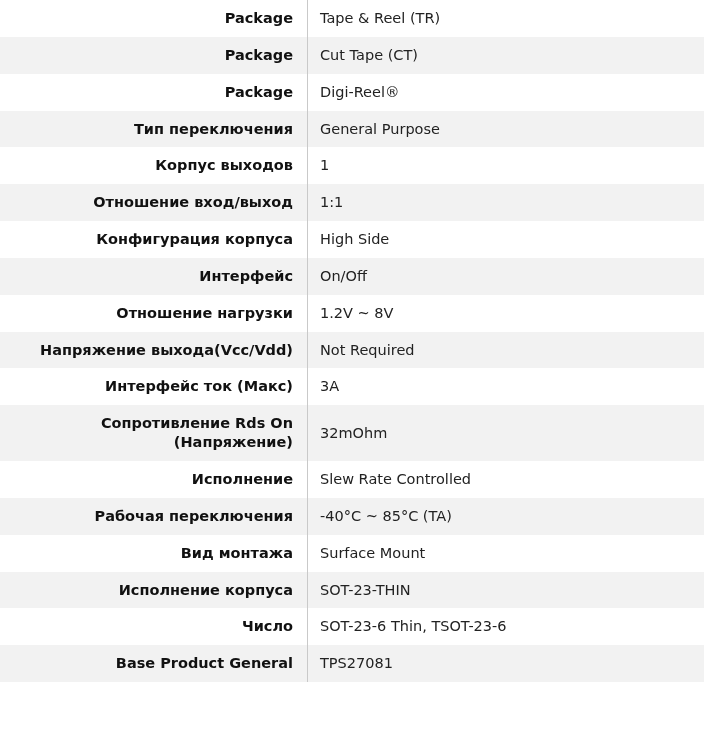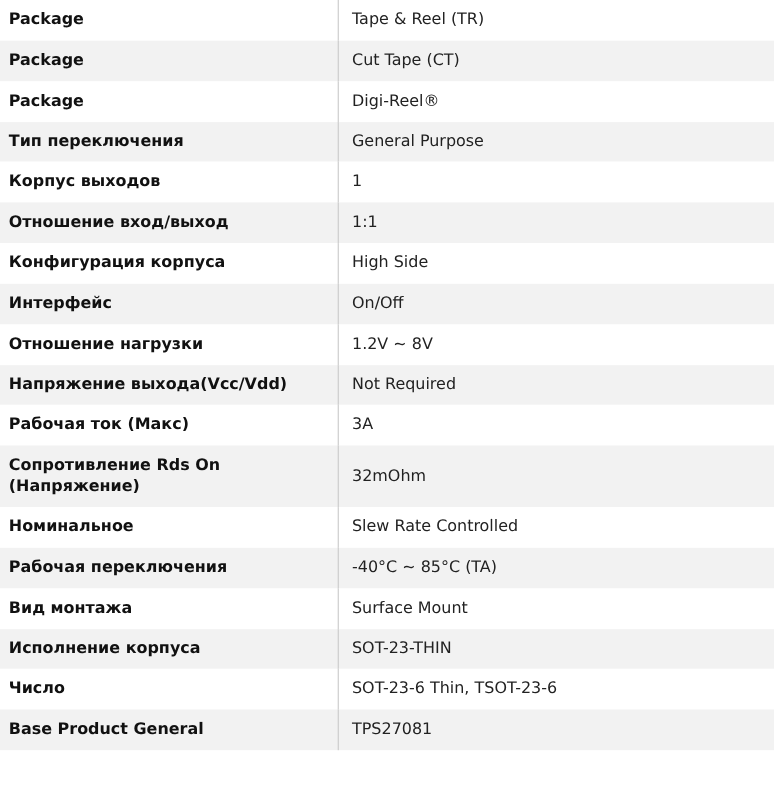--- a/index.html
+++ b/index.html
@@ -24,20 +24,21 @@
   .spec-table tr.alt {
     background: #f2f2f2;
   }
   .spec-table td {
     vertical-align: middle;
     padding: 0;
     border: none;
   }
   td.label {
     width: 285px;
+    text-align: right;
     font-weight: bold;
     font-size: 14.5px;
     line-height: 1.3;
     padding: 9px 14px 9px 8px;
     color: #111111;
     white-space: normal;
   }
   td.value {
     width: 419px;
     text-align: left;
@@ -87,29 +88,29 @@
     </tr>
     <tr>
       <td class="label">Отношение нагрузки</td>
       <td class="value">1.2V ~ 8V</td>
     </tr>
     <tr class="alt">
       <td class="label">Напряжение выхода(Vcc/Vdd)</td>
       <td class="value">Not Required</td>
     </tr>
     <tr>
-      <td class="label">Рабочая ток (Макс)</td>
+      <td class="label">Интерфейс ток (Макс)</td>
       <td class="value">3A</td>
     </tr>
     <tr class="alt">
       <td class="label">Сопротивление Rds On (Напряжение)</td>
       <td class="value">32mOhm</td>
     </tr>
     <tr>
-      <td class="label">Номинальное</td>
+      <td class="label">Исполнение</td>
       <td class="value">Slew Rate Controlled</td>
     </tr>
     <tr class="alt">
       <td class="label">Рабочая переключения</td>
       <td class="value">-40°C ~ 85°C (TA)</td>
     </tr>
     <tr>
       <td class="label">Вид монтажа</td>
       <td class="value">Surface Mount</td>
     </tr>

